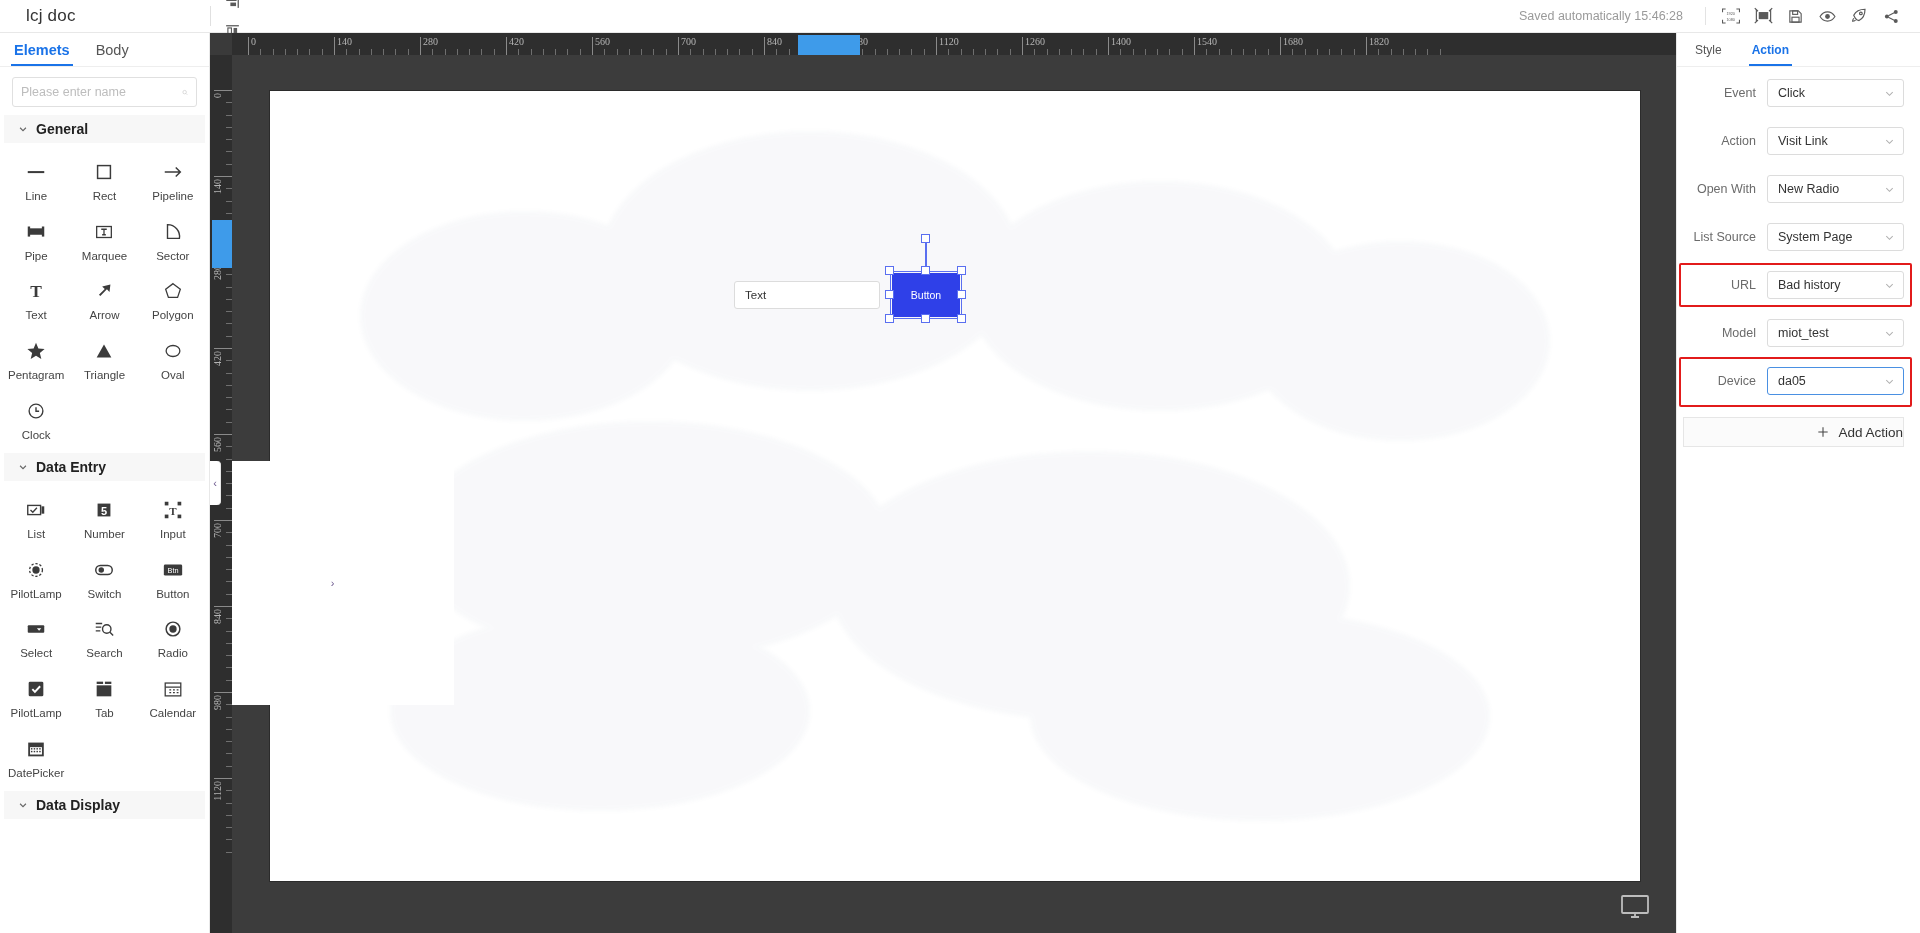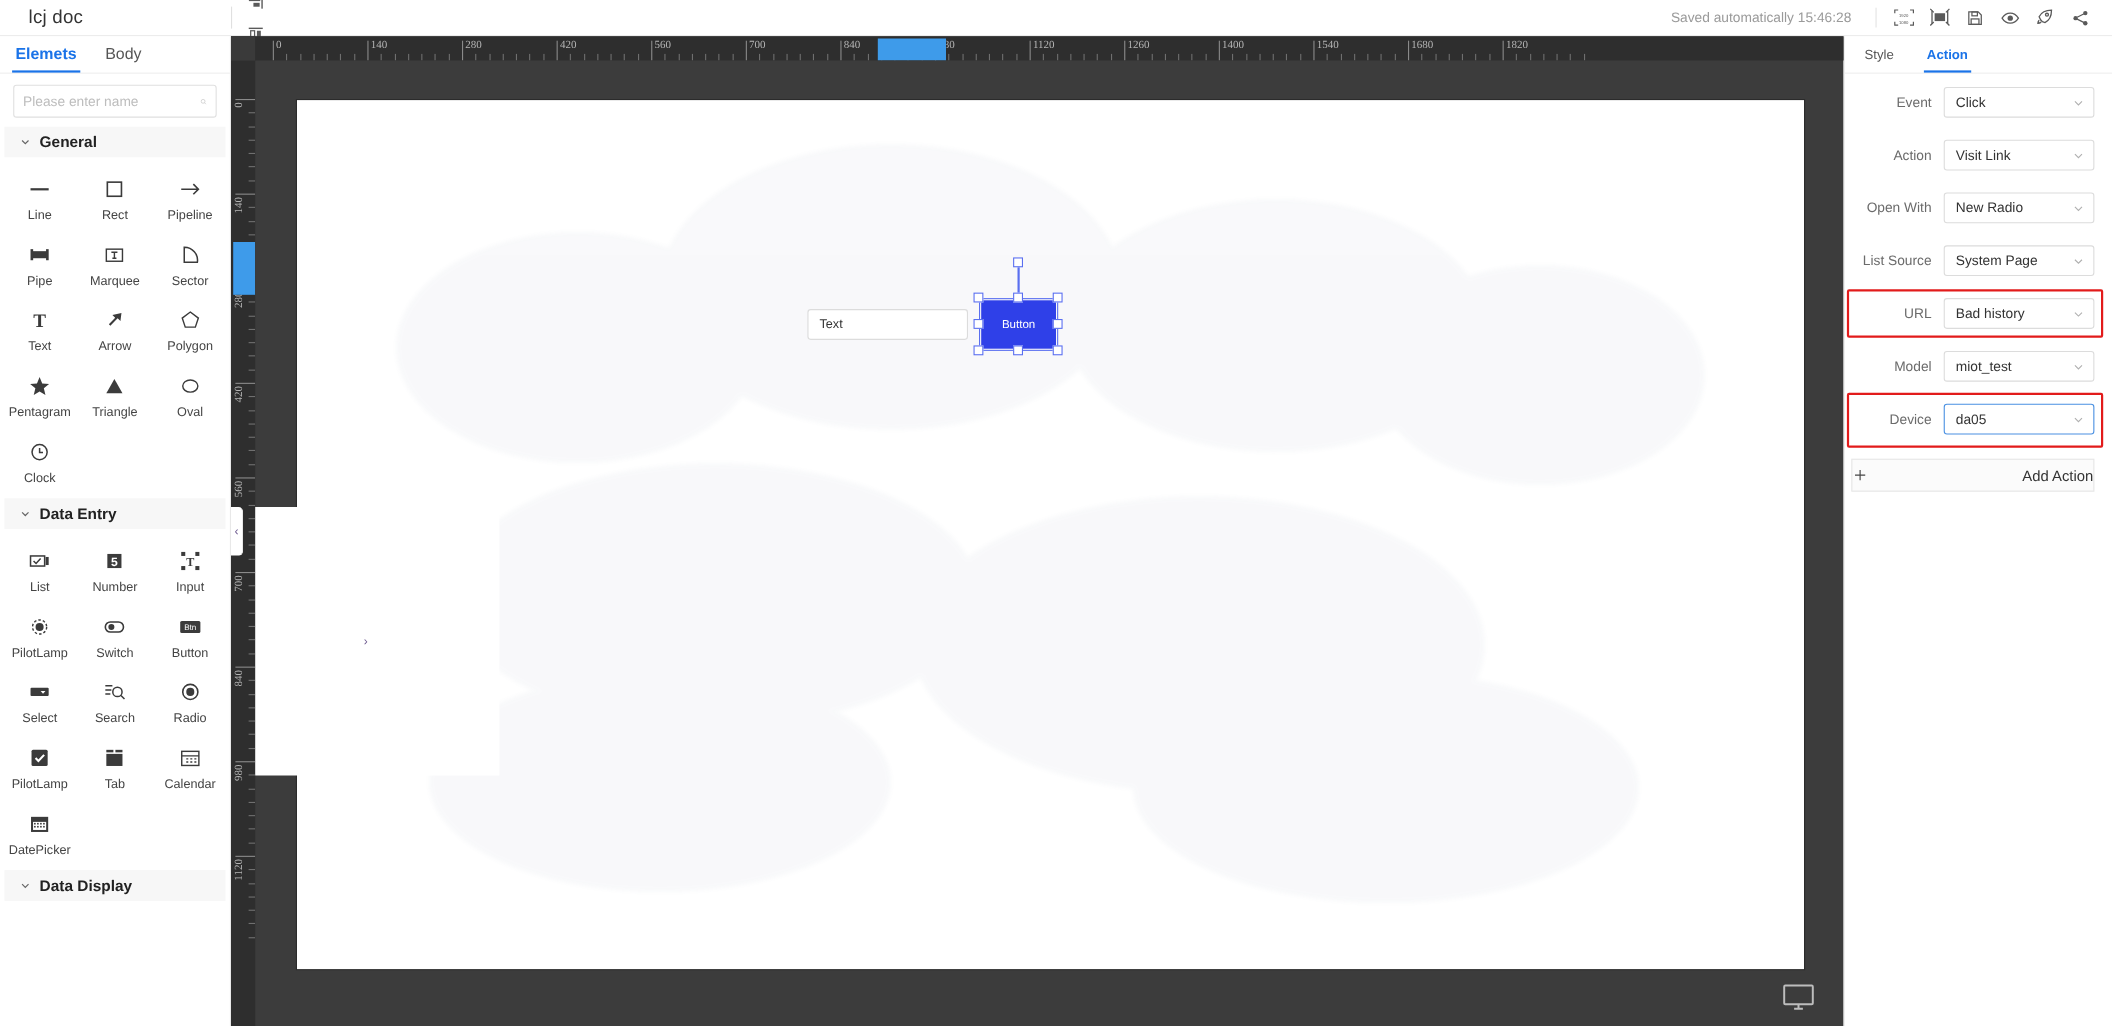--- a/index.html
+++ b/index.html
@@ -90,21 +90,21 @@
   .form { padding:12px 16px 0 6px; }
   .frow { display:flex; align-items:center; height:28px; margin-bottom:20px; position:relative; }
   .flabel { width:84px; text-align:right; padding-right:11px; color:#6b6b6b; font-size:12.5px; white-space:nowrap; }
   .fsel { flex:1; height:28px; border:1px solid #dcdcdc; border-radius:3px; background:#fff;
           display:flex; align-items:center; padding:0 8px 0 10px; font-size:12.5px; color:#333; cursor:pointer; }
   .fsel.focused { border-color:#4a90e2; }
   .fsel .val { flex:1; }
   .caret { color:#b0b0b0; }
   .hl-red { position:absolute; border:2.5px solid #e21b1b; border-radius:2px; pointer-events:none; }
   .addbtn { margin:2px 16px 0 6px; height:30px; border:1px solid #e6e6e6; background:#fbfbfb;
-            display:flex; align-items:center; justify-content:space-between; gap:8px;
+            display:flex; align-items:center; justify-content:flex-end; gap:8px;
             font-size:13.5px; color:#333; cursor:pointer; }
 </style>
 </head>
 <body>
 
 <div class="app">
 
   <div class="topbar">
     <div class="doc-title">lcj doc</div>
     <div class="topbar-sep"></div>

